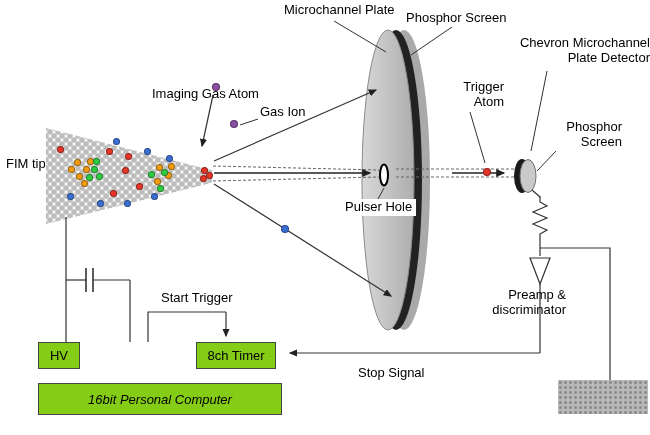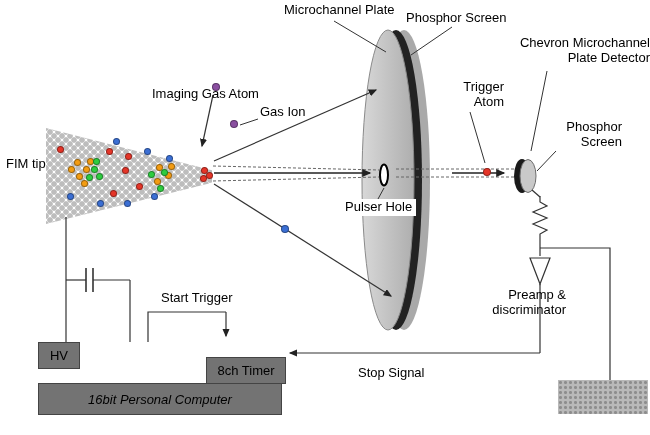--- a/index.html
+++ b/index.html
@@ -5,21 +5,21 @@
   html,body{margin:0;padding:0;background:#fff;}
   #diagram{
     position:relative;width:650px;height:435px;background:#fff;overflow:hidden;
     font-family:"Liberation Sans",sans-serif;color:#000;
   }
   .label{
     position:absolute;font-size:13px;line-height:1.15;white-space:pre-line;z-index:6;
   }
   .center{text-align:right;}
   .box{
-    position:absolute;border:1px solid #444;background:#737373;display:flex;
+    position:absolute;border:1px solid #444;background:#84cc16;display:flex;
     align-items:center;justify-content:center;font-size:13px;z-index:6;
   }
   #tip{
     position:absolute;left:46px;top:128px;width:166px;height:96px;z-index:1;
     clip-path:polygon(0 0,100% 44%,100% 57%,0 100%);
     background-image:
       radial-gradient(circle, #bdbdbd 2.3px, #dcdcdc 2.9px, rgba(0,0,0,0) 3.4px),
       radial-gradient(circle, #bdbdbd 2.3px, #dcdcdc 2.9px, rgba(0,0,0,0) 3.4px);
     background-size:8px 8px,8px 8px;
     background-position:0 0,4px 4px;
@@ -124,21 +124,21 @@
   <div class="label" style="left:152px;top:59px;margin-top:28px;">Imaging Gas Atom</div>
   <div class="label" style="left:260px;top:105px;">Gas Ion</div>
   <div class="label" style="left:6px;top:157px;text-align:right;">FIM tip</div>
   <div class="label" id="probe-hole-label" style="left:341px;top:199px;">Pulser Hole</div>
   <div class="label center" style="left:462px;top:288px;width:104px;">Preamp &amp;
 discriminator</div>
   <div class="label" style="left:161px;top:291px;">Start Trigger</div>
   <div class="label" style="left:358px;top:366px;">Stop Signal</div>
 
   <div class="box" style="left:38px;top:342px;width:40px;height:25px;">HV</div>
-  <div class="box" style="left:206px;top:342px;width:78px;height:25px;margin-top:15px;">8ch Timer</div>
+  <div class="box" style="left:196px;top:342px;width:78px;height:25px;">8ch Timer</div>
   <div class="box" style="left:38px;top:383px;width:242px;height:30px;font-style:italic;">16bit Personal Computer</div>
 
   <div>
       <div class="atom" style="left: 73.5px; top: 158.5px; width: 7px; height: 7px; background: rgb(243, 156, 18);"></div>
       <div class="atom" style="left: 82.5px; top: 165.5px; width: 7px; height: 7px; background: rgb(243, 156, 18);"></div>
       <div class="atom" style="left: 75.5px; top: 172.5px; width: 7px; height: 7px; background: rgb(243, 156, 18);"></div>
       <div class="atom" style="left: 67.5px; top: 165.5px; width: 7px; height: 7px; background: rgb(243, 156, 18);"></div>
       <div class="atom" style="left: 80.5px; top: 179.5px; width: 7px; height: 7px; background: rgb(243, 156, 18);"></div>
       <div class="atom" style="left: 86.5px; top: 157.5px; width: 7px; height: 7px; background: rgb(243, 156, 18);"></div>
       <div class="atom" style="left: 155.5px; top: 163.5px; width: 7px; height: 7px; background: rgb(243, 156, 18);"></div>

